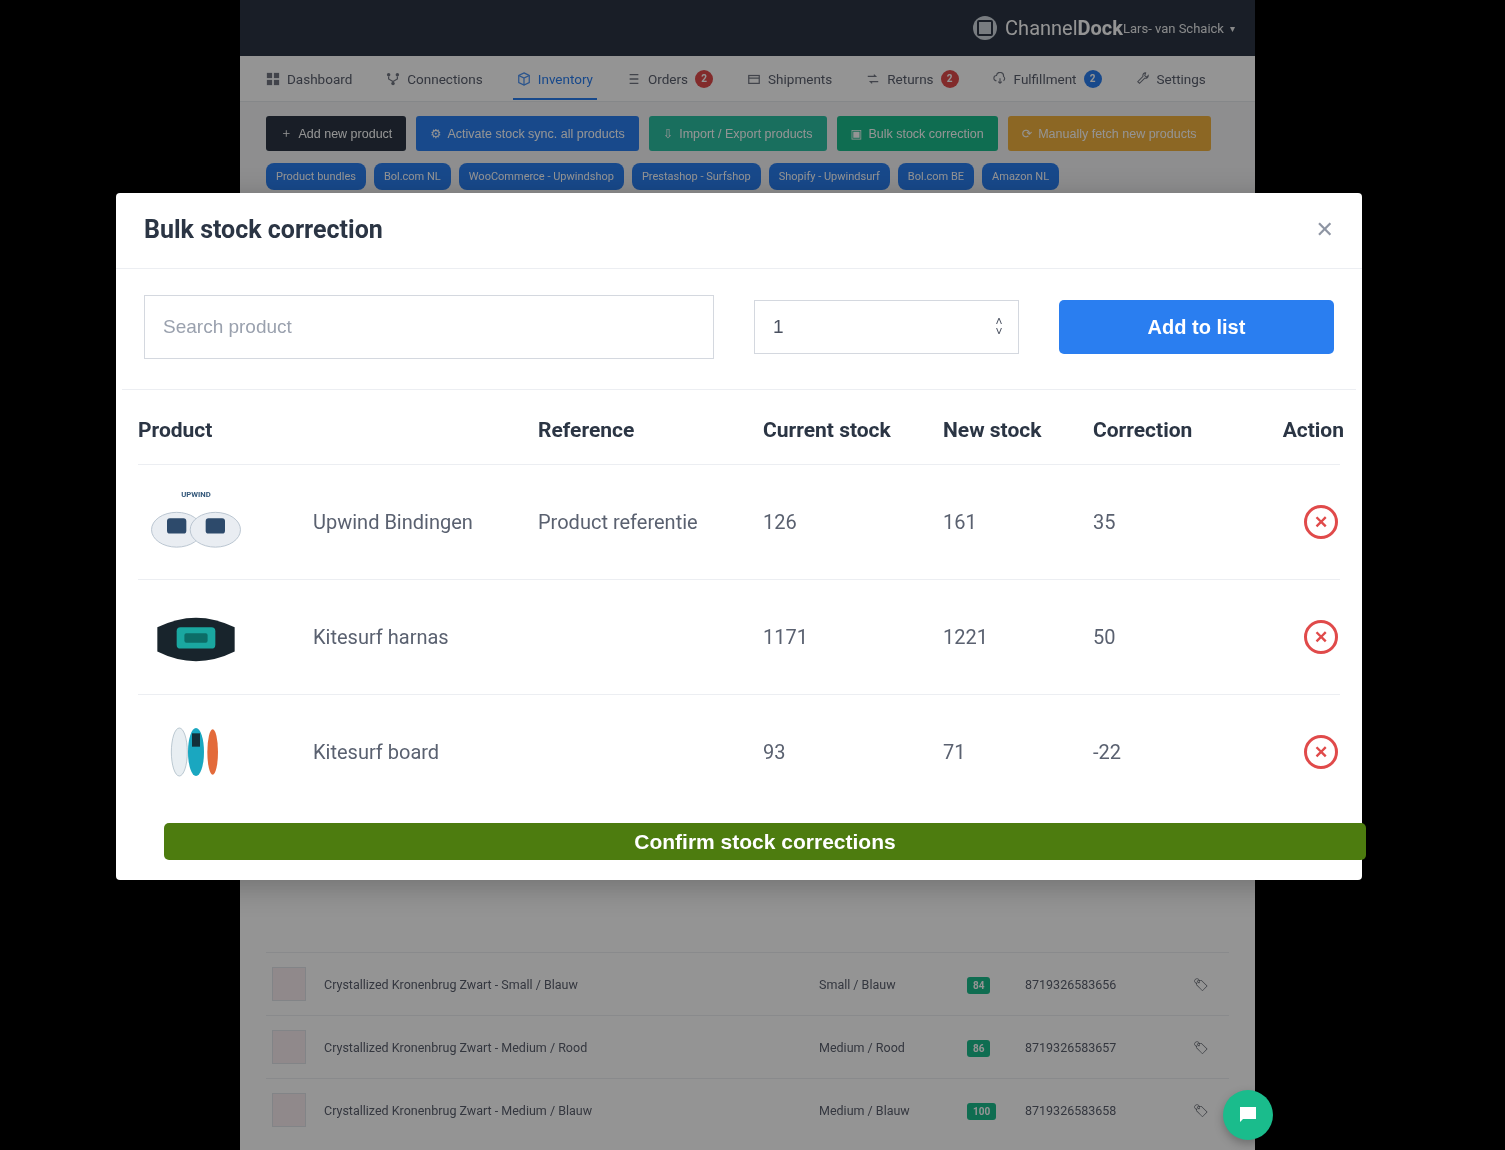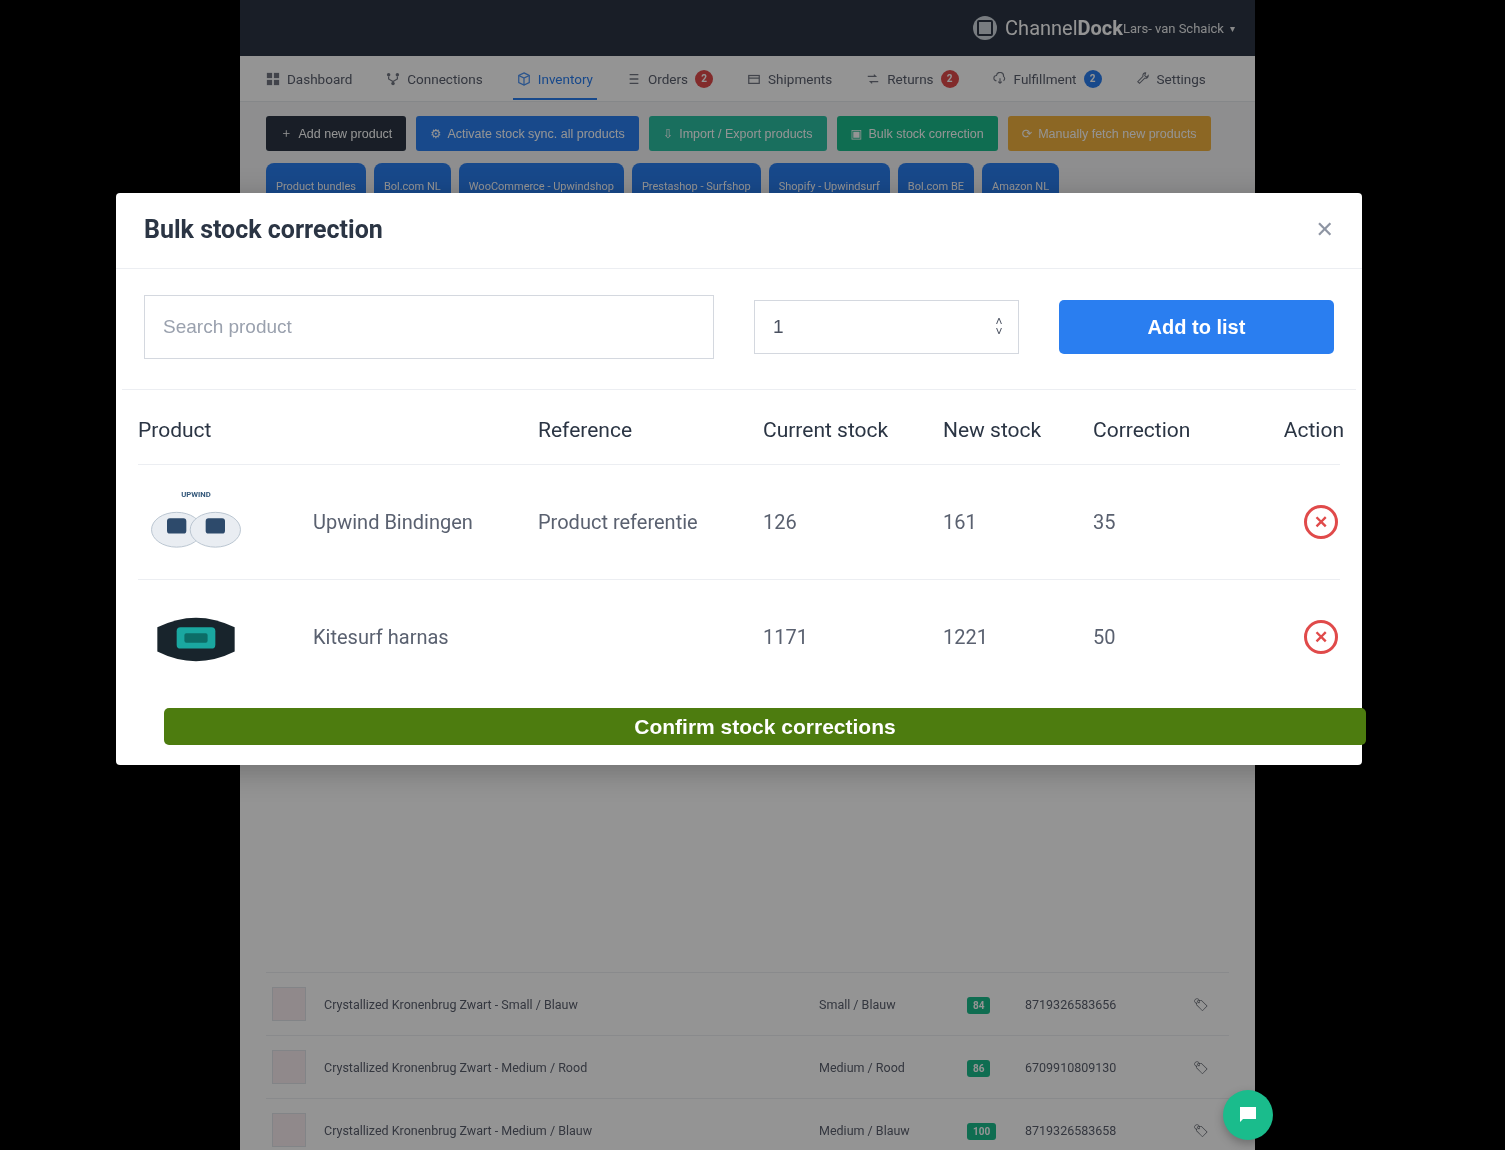--- a/index.html
+++ b/index.html
@@ -48,21 +48,21 @@
     background: #f4f5f7; padding: 14px 26px 8px; display: flex; flex-wrap: wrap; gap: 10px;
   }
   .btn { border: 0; border-radius: 3px; font-size: 12.5px; padding: 9px 14px; color: #fff; cursor: pointer; display: inline-flex; align-items: center; gap: 6px; }
   .btn.dark   { background: #2b3544; }
   .btn.blue   { background: #2a7ef0; }
   .btn.teal   { background: #2bbfa3; }
   .btn.green  { background: #1abc8c; }
   .btn.orange { background: #f2b23e; }
 
   .filterbar { background: #f4f5f7; padding: 4px 26px 14px; display: flex; flex-wrap: wrap; gap: 8px; }
-  .chip { background: #2a7ef0; color: #fff; border-radius: 8px; font-size: 11px; padding: 17px 10px; cursor: pointer; }
+  .chip { background: #2a7ef0; color: #fff; border-radius: 8px; font-size: 11px; padding: 7px 10px; cursor: pointer; }
 
   .bg-table { padding: 8px 26px; }
   .bg-row { display: flex; align-items: center; gap: 18px; padding: 14px 6px; border-top: 1px solid #eceef2; font-size: 12.5px; color: #5a5f6d; }
   .bg-row .thumb { width: 34px; height: 34px; border: 1px solid #e0e3e8; background: #f9edef; }
   .bg-row .name { flex: 1 1 300px; }
   .bg-row .variant { flex: 0 0 130px; }
   .bg-row .stock { flex: 0 0 40px; }
   .bg-row .stock .pill { background: #1abc8c; color: #fff; border-radius: 3px; font-size: 10px; padding: 3px 6px; font-weight: 700; }
   .bg-row .ean { flex: 0 0 150px; }
   .bg-row .tag { flex: 0 0 30px; color: #3a3f4a; }
@@ -103,21 +103,21 @@
   }
   .stepper { position: absolute; right: 8px; top: 0; bottom: 0; width: 22px; display: flex; flex-direction: column; justify-content: center; gap: 0; }
   .stepper span { font-size: 12px; line-height: 10px; color: #4a5160; cursor: pointer; user-select: none; text-align: center; }
   .addbtn {
     flex: 0 0 275px; height: 54px; border: 0; border-radius: 5px;
     background: #2a7ef0; color: #fff; font-size: 20px; font-weight: 600; cursor: pointer;
   }
 
   .modal-table { padding: 8px 22px 4px; }
   .thead, .trow { display: grid; grid-template-columns: 175px 225px 225px 180px 150px 155px 100px; align-items: center; }
-  .thead { padding: 20px 0 22px; color: #2b3544; font-weight: 400; font-size: 21px; border-bottom: 1px solid #eceef2; }
+  .thead { padding: 20px 0 22px; color: #2b3544; font-weight: 700; font-size: 21px; border-bottom: 1px solid #eceef2; }
   .thead .th:last-child { text-align: right; padding-right: 4px; }
   .trow { padding: 18px 0; font-size: 20px; color: #5a6170; border-bottom: 1px solid #eceef2; }
   .trow:last-child { border-bottom: 0; }
   .trow .img { width: 116px; height: 78px; display: flex; align-items: center; justify-content: center; }
   .trow .act { text-align: right; padding-right: 10px; }
   .xcircle {
     width: 34px; height: 34px; border-radius: 50%; border: 3px solid #e04a4a;
     display: inline-flex; align-items: center; justify-content: center; cursor: pointer;
   }
   .xcircle::before {
@@ -262,21 +262,21 @@
       <div class="variant">Small / Blauw</div>
       <div class="stock"><span class="pill">84</span></div>
       <div class="ean">8719326583656</div>
       <div class="tag">🏷</div>
     </div>
     <div class="bg-row">
       <div class="thumb"></div>
       <div class="name">Crystallized Kronenbrug Zwart - Medium / Rood</div>
       <div class="variant">Medium / Rood</div>
       <div class="stock"><span class="pill">86</span></div>
-      <div class="ean">6709910809130</div>
+      <div class="ean">8719326583657</div>
       <div class="tag">🏷</div>
     </div>
     <div class="bg-row">
       <div class="thumb"></div>
       <div class="name">Crystallized Kronenbrug Zwart - Medium / Blauw</div>
       <div class="variant">Medium / Blauw</div>
       <div class="stock"><span class="pill">100</span></div>
       <div class="ean">8719326583658</div>
       <div class="tag">🏷</div>
     </div>
@@ -347,20 +347,38 @@
       <div>Kitesurf harnas</div>
       <div></div>
       <div>1171</div>
       <div>1221</div>
       <div>50</div>
       <div class="act">
         <span class="xcircle"></span>
       </div>
     </div>
 
+    <div class="trow">
+      <div class="img svgthumb">
+        <svg viewBox="0 0 120 80" width="80" height="78">
+          <ellipse cx="35" cy="40" rx="12" ry="36" fill="#e8eef2" stroke="#9fb1bd"></ellipse>
+          <ellipse cx="60" cy="40" rx="12" ry="36" fill="#1aa7c0"></ellipse>
+          <rect x="54" y="12" width="12" height="20" fill="#13303a"></rect>
+          <ellipse cx="85" cy="40" rx="8" ry="34" fill="#e36a3a"></ellipse>
+        </svg>
+      </div>
+      <div>Kitesurf board</div>
+      <div></div>
+      <div>93</div>
+      <div>71</div>
+      <div>-22</div>
+      <div class="act">
+        <span class="xcircle"></span>
+      </div>
+    </div>
   </div>
 
   <div class="confirm-wrap">
     <button class="confirm">Confirm stock corrections</button>
   </div>
 </div>
 
 <div class="chatfab">
   <svg viewBox="0 0 24 24">
       <path d="M4 4h16v12H7l-3 3z"></path>

